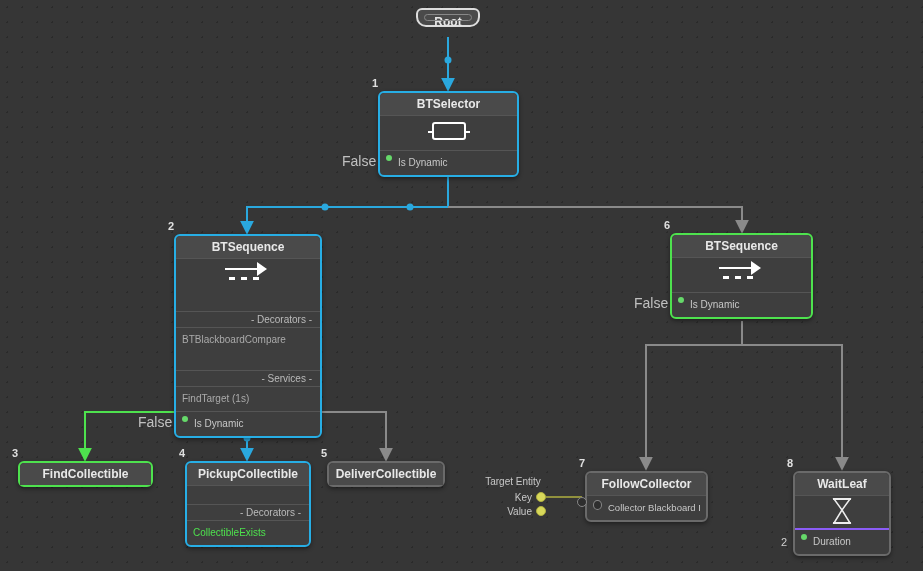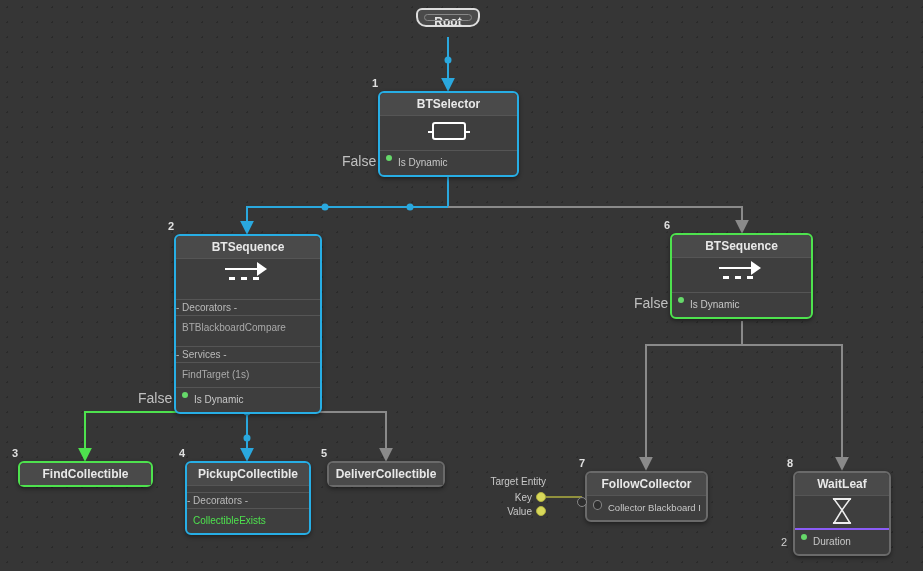--- a/index.html
+++ b/index.html
@@ -38,21 +38,21 @@
     text-align: center;
     font-weight: bold;
     font-size: 12px;
     color: #e8e8e8;
     padding: 4px 6px;
     border-bottom: 1px solid #555;
     background: #4a4a4a;
     border-top-left-radius: 5px; border-top-right-radius: 5px;
   }
   .node .body { padding: 4px 6px; }
-  .sep { text-align: left; font-size: 10px; color: #bbb; border-top: 1px solid #555; border-bottom: 1px solid #555; padding: 2px 0; margin-top: 6px; }
+  .sep { text-align: right; font-size: 10px; color: #bbb; border-top: 1px solid #555; border-bottom: 1px solid #555; padding: 2px 8px; margin-top: 18px; }
   .row { display: flex; align-items: flex-start; gap: 6px; line-height: 16px; font-size: 10px; }
   .dot-green { width: 6px; height: 6px; border-radius: 50%; background: #66d96a; flex-shrink: 0; }
   .label-left {
     position: absolute; left: -38px;
     font-size: 14px; color: #c0c0c0; text-align: center;
   }
   .label-left-num-2 { left: -14px; bottom: 6px; font-size: 11px; color: #d0d0d0; position: absolute; }
   .border-blue { border: 2px solid #27aee5; }
   .border-green { border: 2px solid #4ee24e; }
   .border-grey { border: 2px solid #6a6a6a; }
@@ -111,21 +111,21 @@
 
   .hourglass {
     width:20px; height:26px; position:relative; margin:2px auto 4px;
   }
   .hourglass svg { width:100%; height:100%; }
 
   
   .mini {
     position:absolute;
     font-size:10px; color:#c8c8c8;
-    text-align:right;
+    text-align:center;
   }
   .mini .t { margin-bottom:3px; }
   .mini .r { display:flex; justify-content:flex-end; align-items:center; gap:4px; height:14px; }
   .port {
     width:10px; height:10px; border-radius:50%;
     border:1px solid #888; background:#2e2e2e;
     display:inline-block;
   }
   .port.filled-y { background:#d8d85a; border-color:#b0b040; }
 

